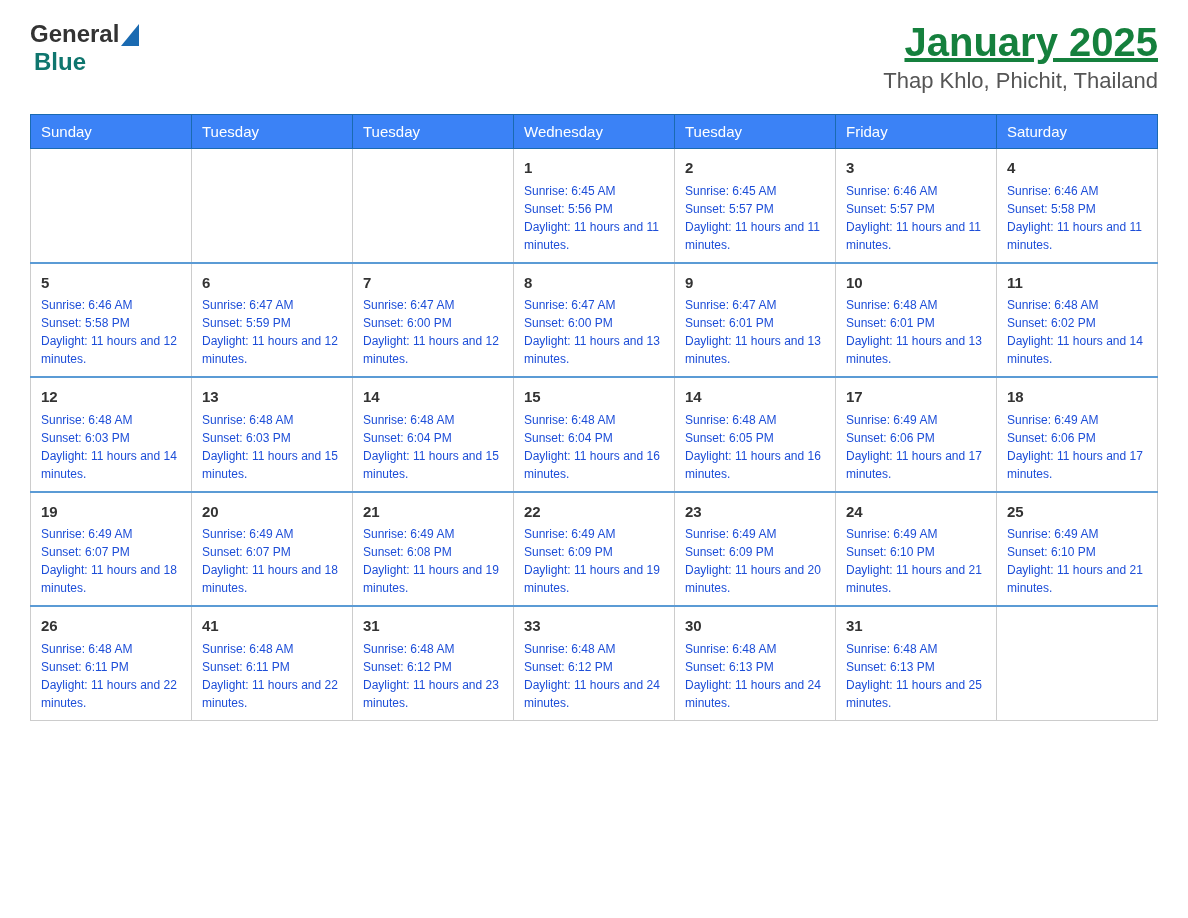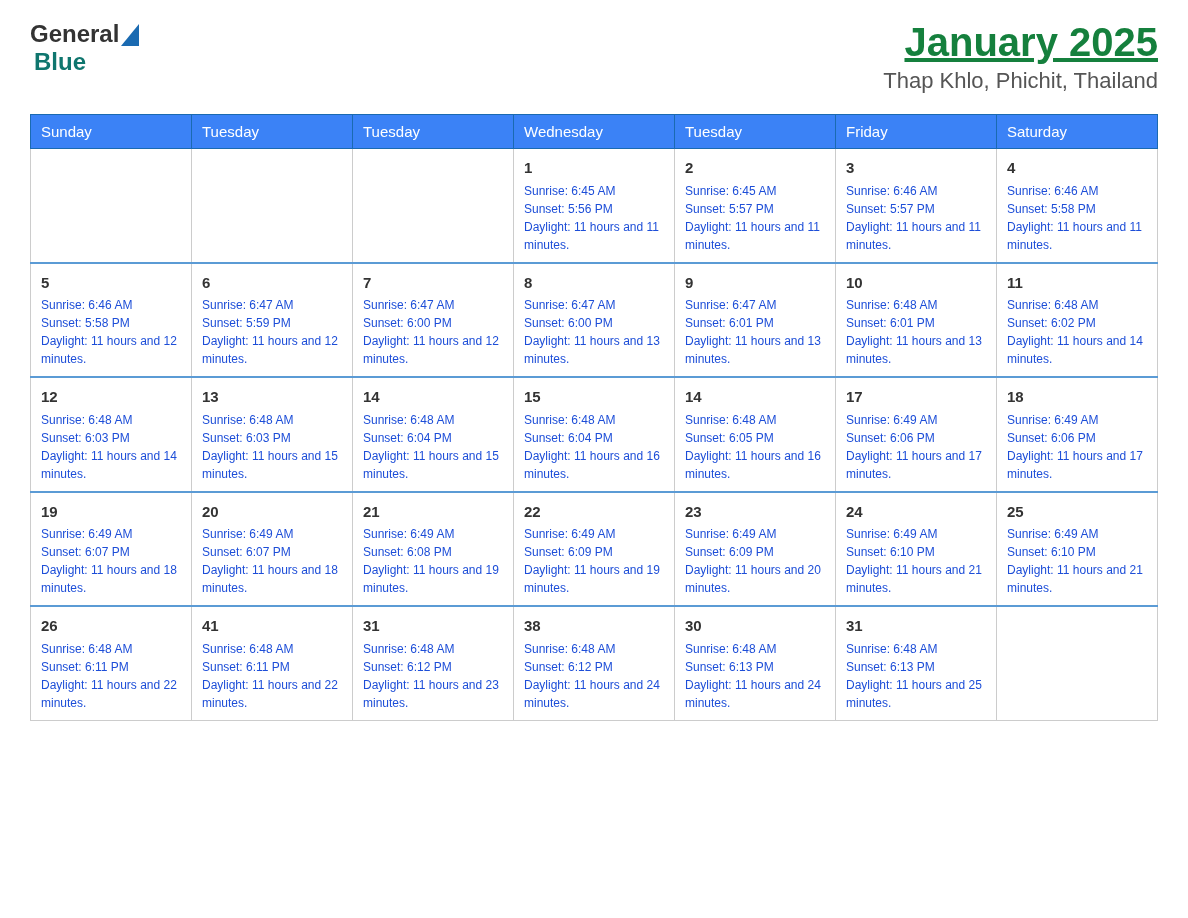--- a/index.html
+++ b/index.html
@@ -228,21 +228,21 @@
         </td>
         <td>
           <span class="day-number">41</span>
           <div class="day-info">Sunrise: 6:48 AM<br>Sunset: 6:11 PM<br>Daylight: 11 hours and 22 minutes.</div>
         </td>
         <td>
           <span class="day-number">31</span>
           <div class="day-info">Sunrise: 6:48 AM<br>Sunset: 6:12 PM<br>Daylight: 11 hours and 23 minutes.</div>
         </td>
         <td>
-          <span class="day-number">38</span>
+          <span class="day-number">33</span>
           <div class="day-info">Sunrise: 6:48 AM<br>Sunset: 6:12 PM<br>Daylight: 11 hours and 24 minutes.</div>
         </td>
         <td>
           <span class="day-number">30</span>
           <div class="day-info">Sunrise: 6:48 AM<br>Sunset: 6:13 PM<br>Daylight: 11 hours and 24 minutes.</div>
         </td>
         <td>
           <span class="day-number">31</span>
           <div class="day-info">Sunrise: 6:48 AM<br>Sunset: 6:13 PM<br>Daylight: 11 hours and 25 minutes.</div>
         </td>

